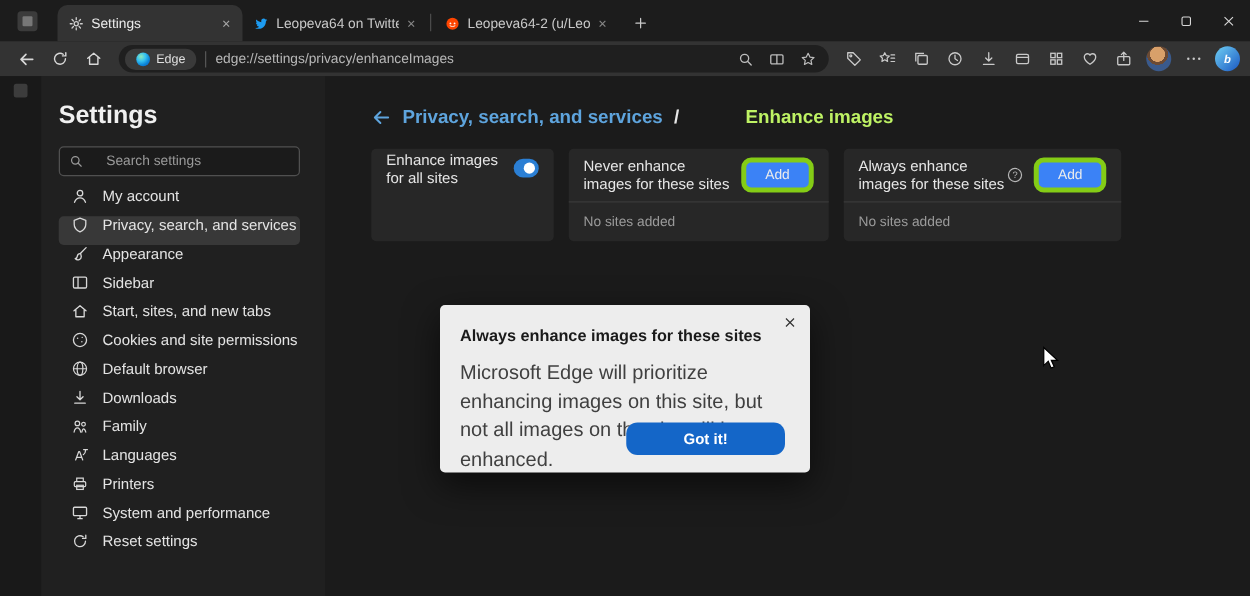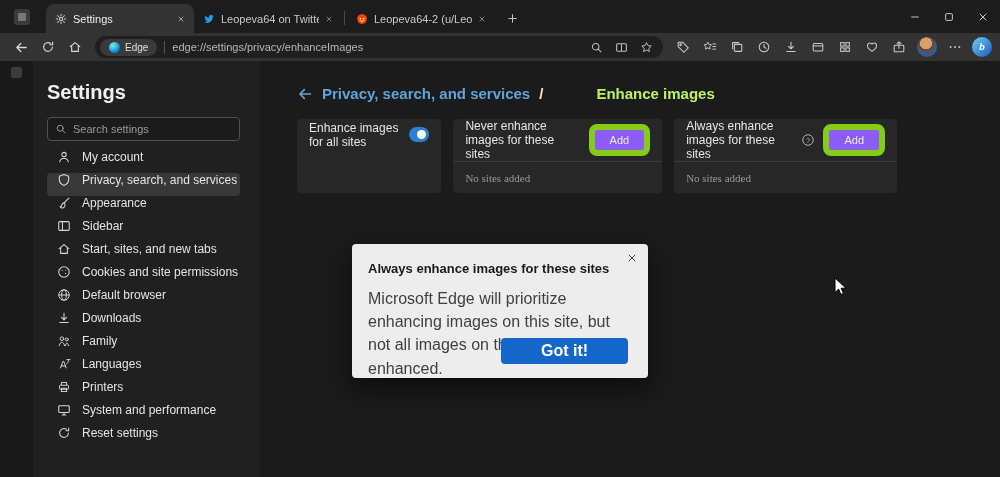--- a/index.html
+++ b/index.html
@@ -31,50 +31,50 @@
   .pill-icons { margin-left:auto; display:flex; gap:12px; align-items:center; flex:0 0 auto; }
   .avatar { width:20px; height:20px; border-radius:50%; margin:0 4px; background:radial-gradient(circle at 45% 32%, #d8a06a 0 34%, #6b4a34 35% 48%, #3a5a8c 49% 100%); flex:0 0 auto; }
   .copilot { width:20px; height:20px; border-radius:50%; background:linear-gradient(135deg,#6fd0f4,#1a57c2); display:flex; align-items:center; justify-content:center; margin-left:3px; flex:0 0 auto; }
 
   
   .content { display:flex; height:416px; }
   .sidebar { width:260px; background:#202020; padding:20px 0 0 47px; position:relative; flex:0 0 auto; }
   .gutter { position:absolute; left:0; top:0; width:33px; height:100%; background:#191919; }
   .gutter .thumb { position:absolute; left:11px; top:6px; width:11px; height:11px; background:#3c3c3c; border-radius:2px; }
   .sidebar h1 { font-size:20px; font-weight:700; color:#f0f0f0; margin-bottom:13px; }
-  .search-box { width:193px; height:24px; background:#1b1b1b; border:1px solid #505050; border-radius:4px; display:flex; align-items:center; gap:6px; padding:0 7px; margin-bottom:9px; }
+  .search-box { width:193px; height:24px; background:#1b1b1b; border:1px solid #505050; border-radius:4px; display:flex; align-items:center; gap:18px; padding:0 7px; margin-bottom:9px; }
   .search-box input { flex:1; background:transparent; border:none; outline:none; color:#cfcfcf; font-size:11px; min-width:0; }
   .search-box input::placeholder { color:#9a9a9a; }
   .nav-item { display:flex; align-items:flex-start; gap:11px; height:23px; width:193px; padding-left:10px; border-radius:4px; font-size:12px; color:#e4e4e4; white-space:nowrap; overflow:hidden; }
   .nav-item.selected { background:#383838; }
   .nav-item .icn { flex:0 0 auto; display:flex; }
 
   main { flex:1; background:#1b1b1b; padding:24px 0 0 37px; position:relative; }
   .breadcrumb { display:flex; align-items:center; gap:9px; margin-bottom:17px; font-size:15px; font-weight:600; }
   .bc-parent { color:#5ea4dd; }
   .bc-sep { color:#e8e8e8; }
   .bc-current { color:#bef264;margin-left:44px; }
   .cards { width:600px; display:flex; flex-direction:row; gap:12px; }
   .card { background:#272727; border-radius:4px; }
   .card-row { display:flex; align-items:center; padding:0 12px; height:31px; }
   .card-row.header { height:43px; border-bottom:1px solid #3a3a3a; }
   .card-title { font-size:12px; color:#e6e6e6; }
-  .empty-text { font-size:11px; color:#9b9b9b;font-family:Liberation Serif, serif; }
+  .empty-text { font-size:11px; color:#9b9b9b; }
   .toggle { width:30px; height:15px; border-radius:8px; background:#2b7fd4; position:relative; margin-left:auto; cursor:default; }
   .toggle::after { content:""; position:absolute; right:3px; top:3px; width:9px; height:9px; border-radius:50%; background:#fff; }
-  .add-btn { margin-left:8px; background:#8b5cf6; border:6px solid #84cc16; border-radius:8px; color:#ececec; font-size:11px; padding:4px 15px; font-family:inherit; }
+  .add-btn { margin-left:8px; background:#3b82f6; border:4px solid #84cc16; border-radius:8px; color:#ececec; font-size:11px; padding:4px 15px; font-family:inherit; }
   .spacer { margin-left:auto; }
   .help-icon { display:flex; align-items:center; }
 
   
   .dialog { position:absolute; left:352px; top:244px; width:296px; height:134px; background:#ededed; border-radius:4px; box-shadow:0 10px 28px rgba(0,0,0,.6); padding:17px 16px; z-index:10; }
   .dialog-close { position:absolute; top:9px; right:11px; }
   .dialog-title { font-size:13px; font-weight:700; color:#1a1a1a; white-space:nowrap; margin-bottom:11px; }
   .dialog-body { font-size:16px; line-height:1.45; color:#404040; width:258px; }
-  .dialog-btn { position:absolute; right:20px; bottom:14px; width:127px; height:26px; background:#1466c8; border:none; border-radius:4px; color:#fff; font-size:16px; font-weight:700; font-family:inherit;text-align:center; }
+  .dialog-btn { position:absolute; right:20px; bottom:14px; width:127px; height:26px; background:#1466c8; border:none; border-radius:9px; color:#fff; font-size:12px; font-weight:700; font-family:inherit;text-align:center; }
 
   .cursor { position:absolute; left:834px; top:277px; z-index:20; }
 </style>
 </head>
 <body>
 
 <div class="titlebar">
   <div class="app-icon">
       <span></span>
     </div>

